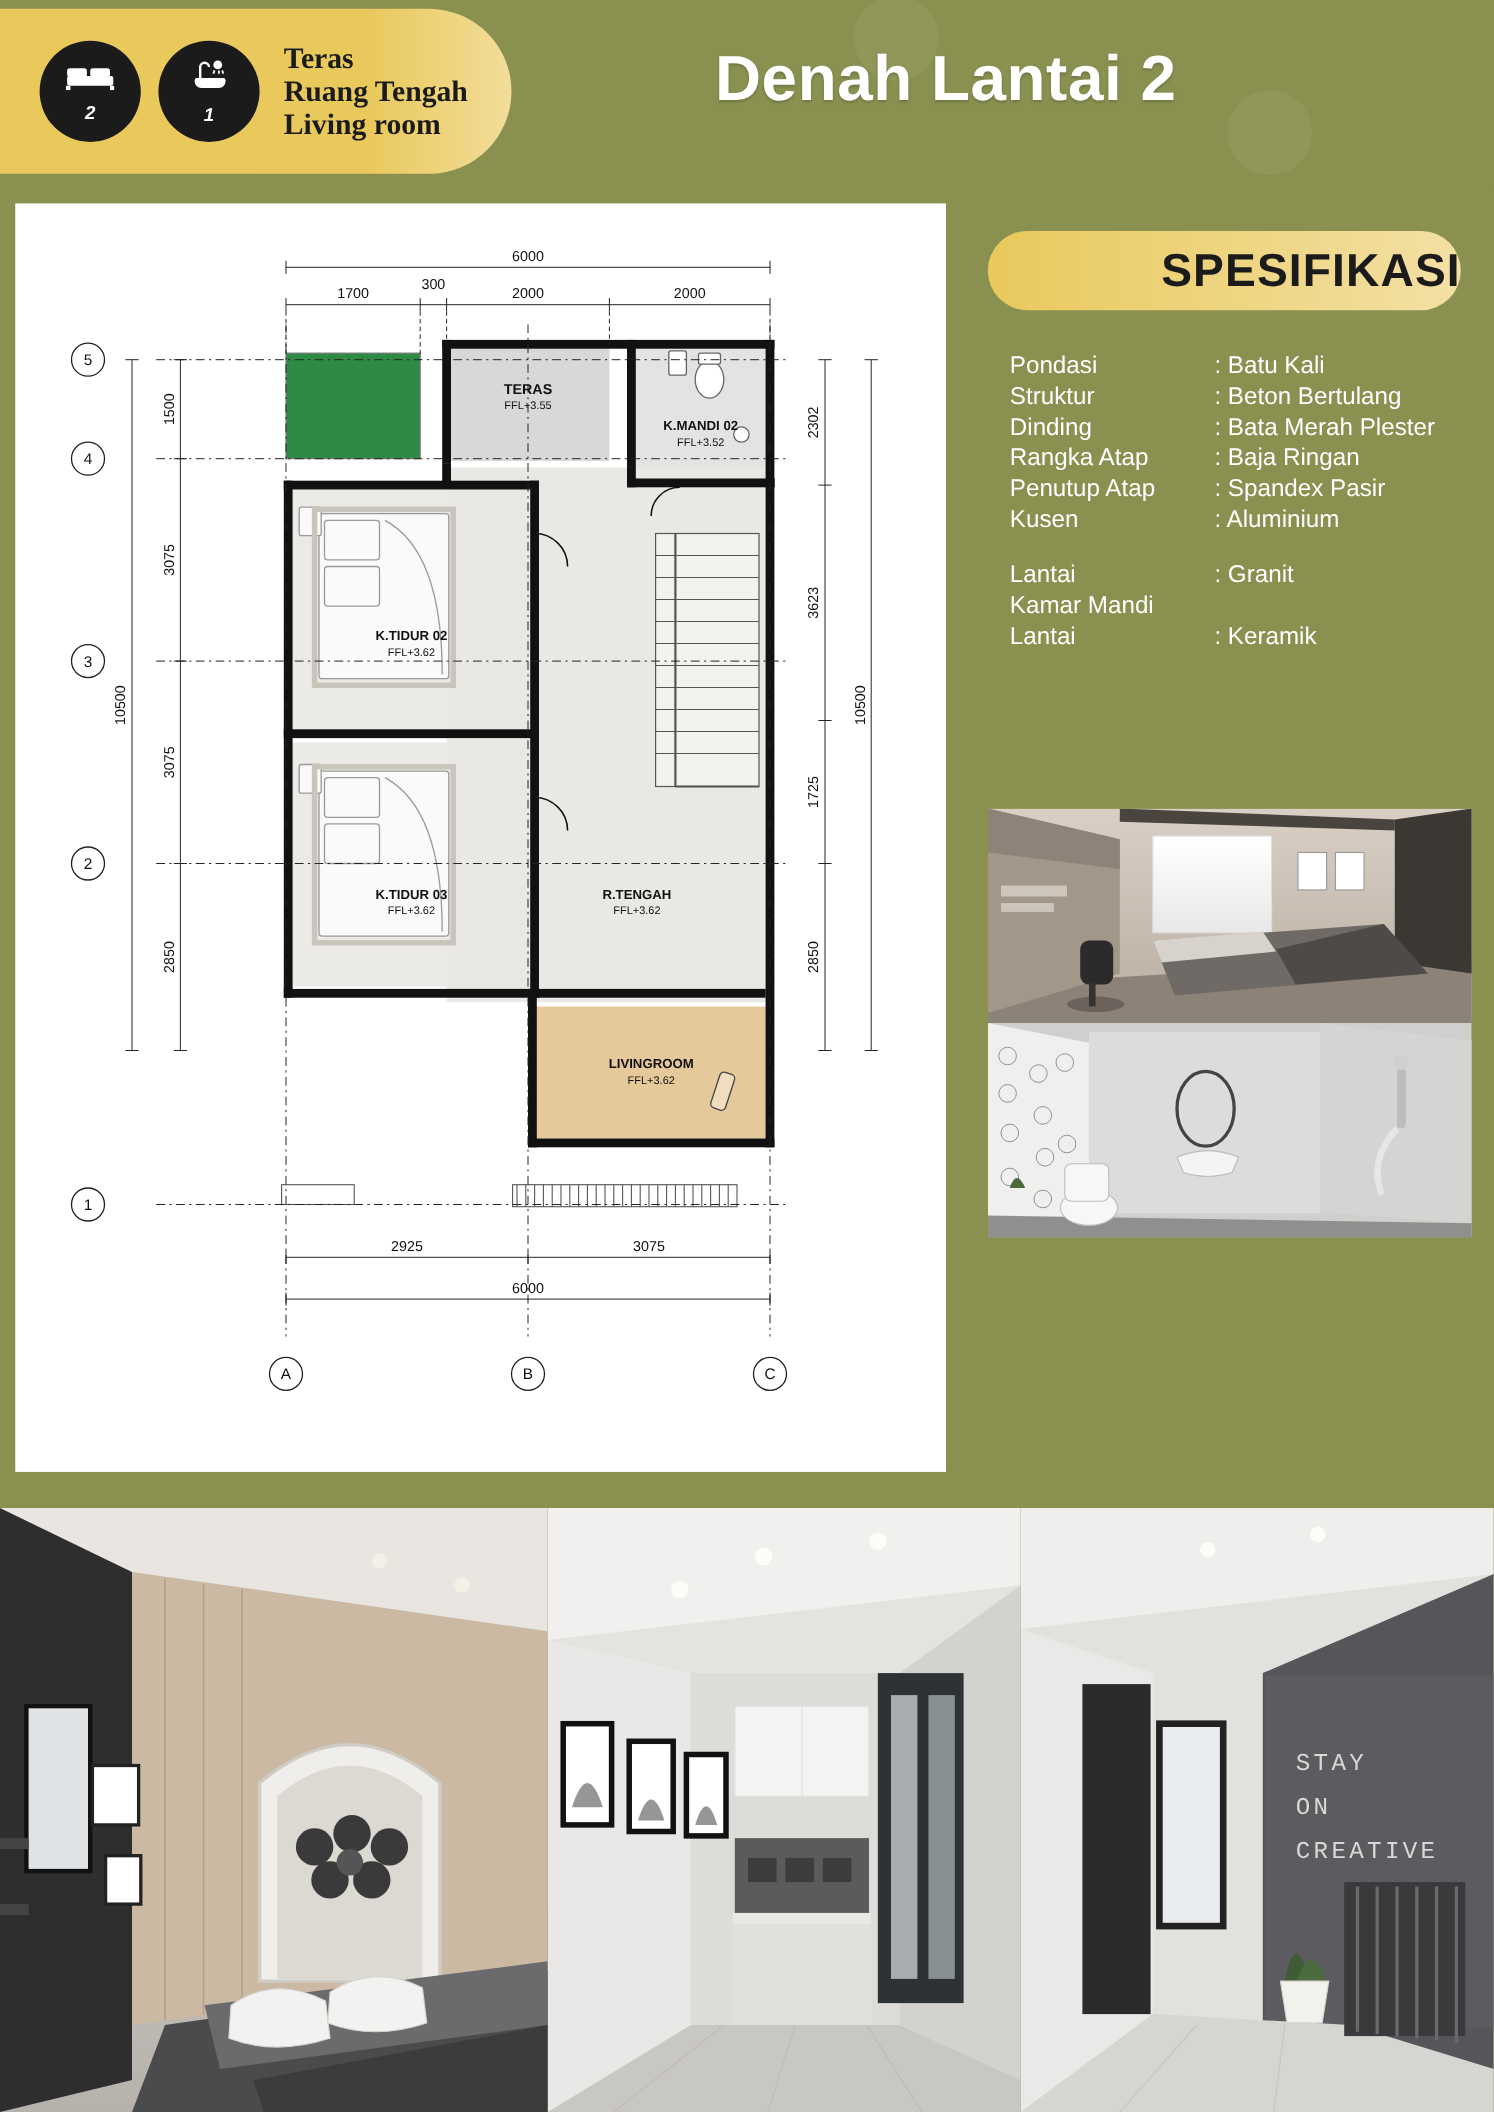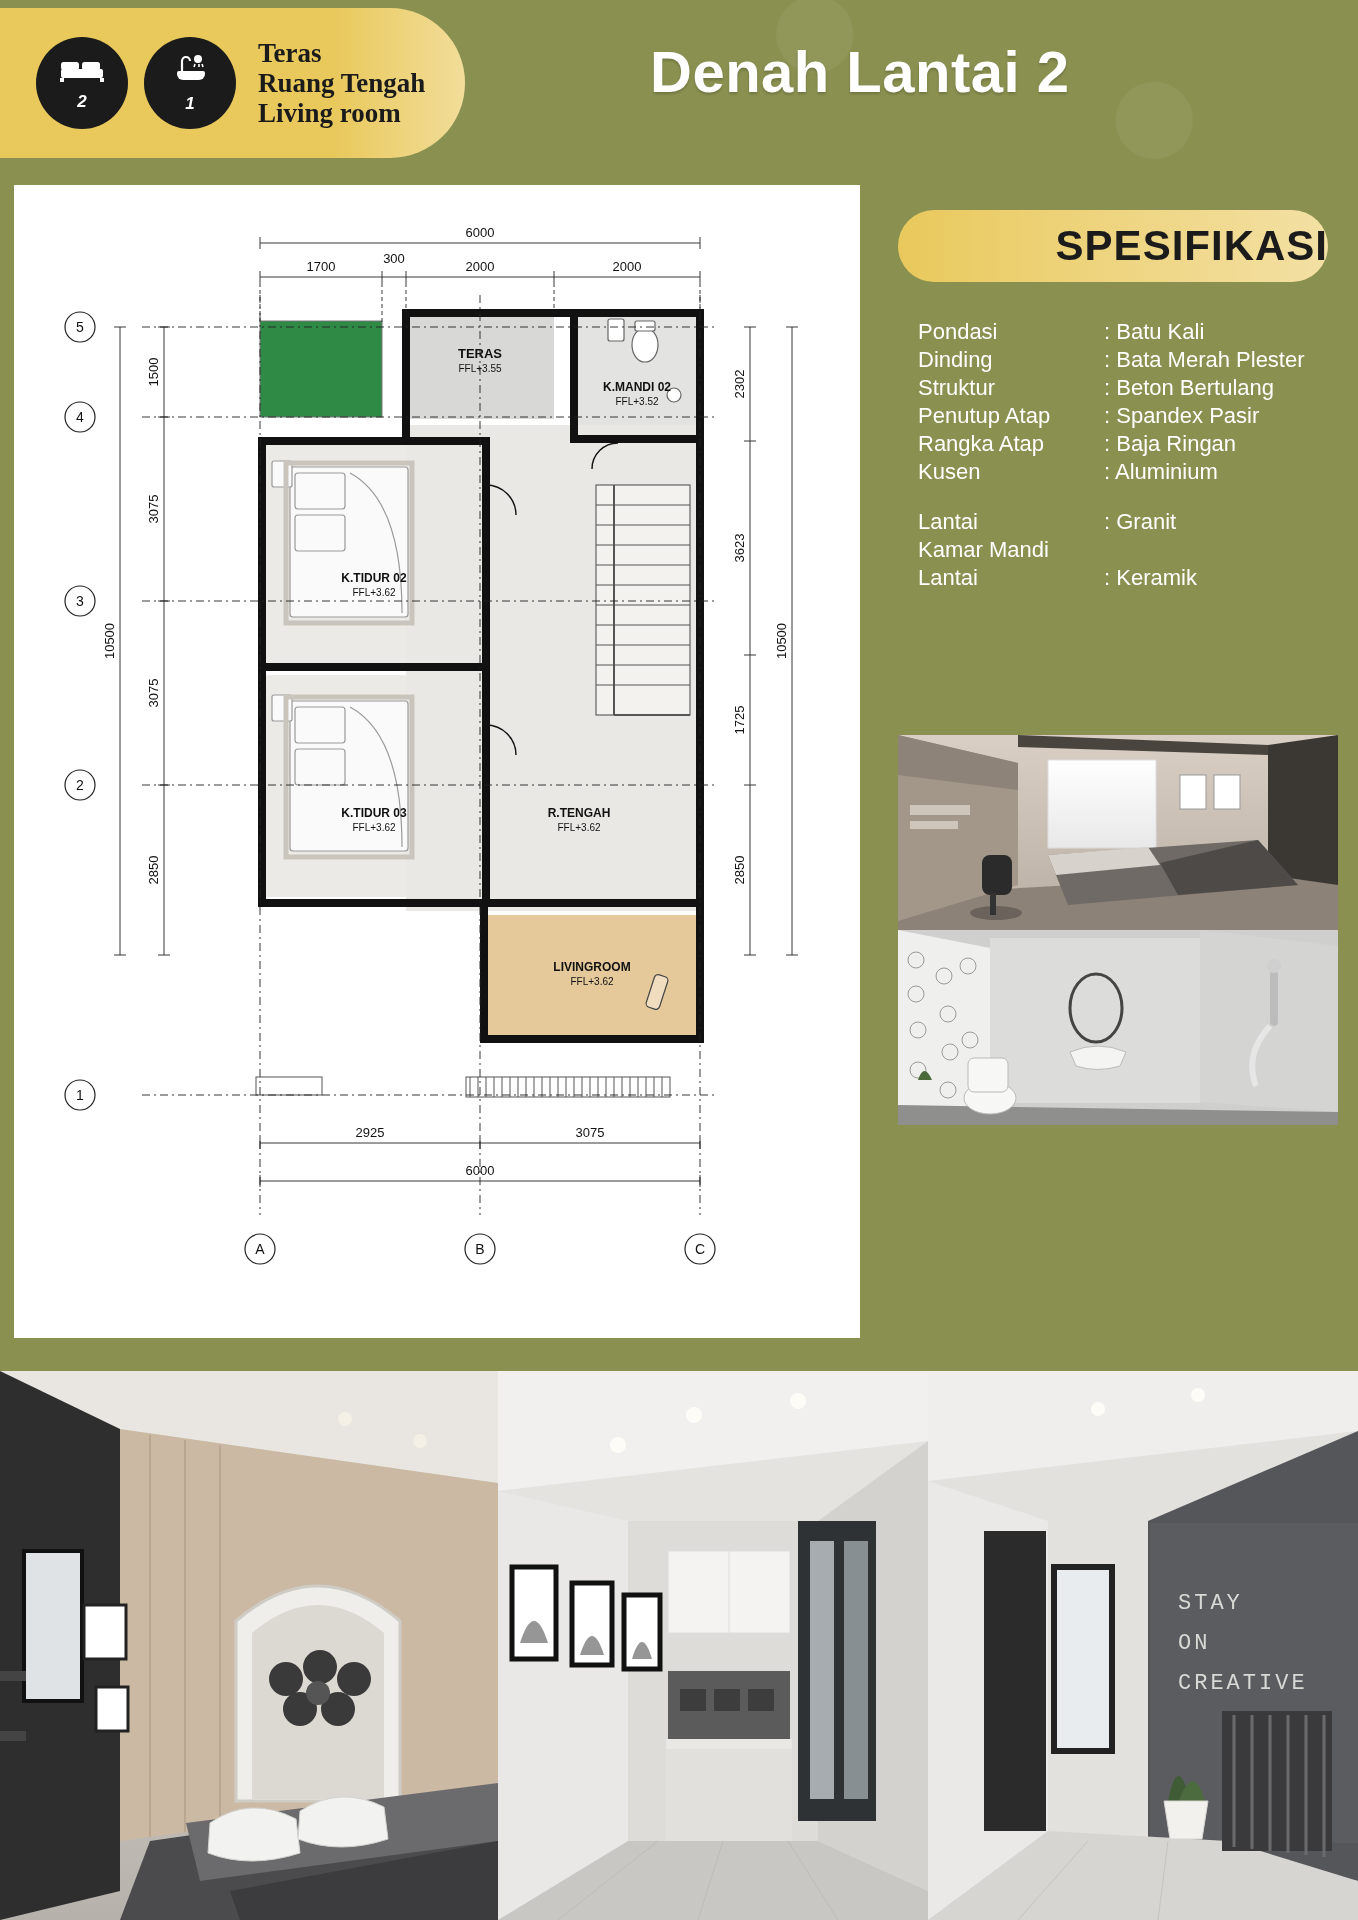--- a/index.html
+++ b/index.html
@@ -372,34 +372,34 @@
 <div id="spec-wrap">
   <div id="spec-title-box">
     <span id="spec-title">SPESIFIKASI</span>
   </div>
   <div id="spec-list">
     <div class="spec-row">
       <span class="spec-key">Pondasi</span>
       <span class="spec-val">: Batu Kali</span>
     </div>
     <div class="spec-row">
+      <span class="spec-key">Struktur</span>
+      <span class="spec-val">: Beton Bertulang</span>
+    </div>
+    <div class="spec-row">
       <span class="spec-key">Dinding</span>
       <span class="spec-val">: Bata Merah Plester</span>
     </div>
     <div class="spec-row">
-      <span class="spec-key">Struktur</span>
-      <span class="spec-val">: Beton Bertulang</span>
+      <span class="spec-key">Rangka Atap</span>
+      <span class="spec-val">: Baja Ringan</span>
     </div>
     <div class="spec-row">
       <span class="spec-key">Penutup Atap</span>
       <span class="spec-val">: Spandex Pasir</span>
-    </div>
-    <div class="spec-row">
-      <span class="spec-key">Rangka Atap</span>
-      <span class="spec-val">: Baja Ringan</span>
     </div>
     <div class="spec-row">
       <span class="spec-key">Kusen</span>
       <span class="spec-val">: Aluminium</span>
     </div>
     <div class="spec-gap"></div>
     <div class="spec-row">
       <span class="spec-key">Lantai</span>
       <span class="spec-val">: Granit</span>
     </div>

